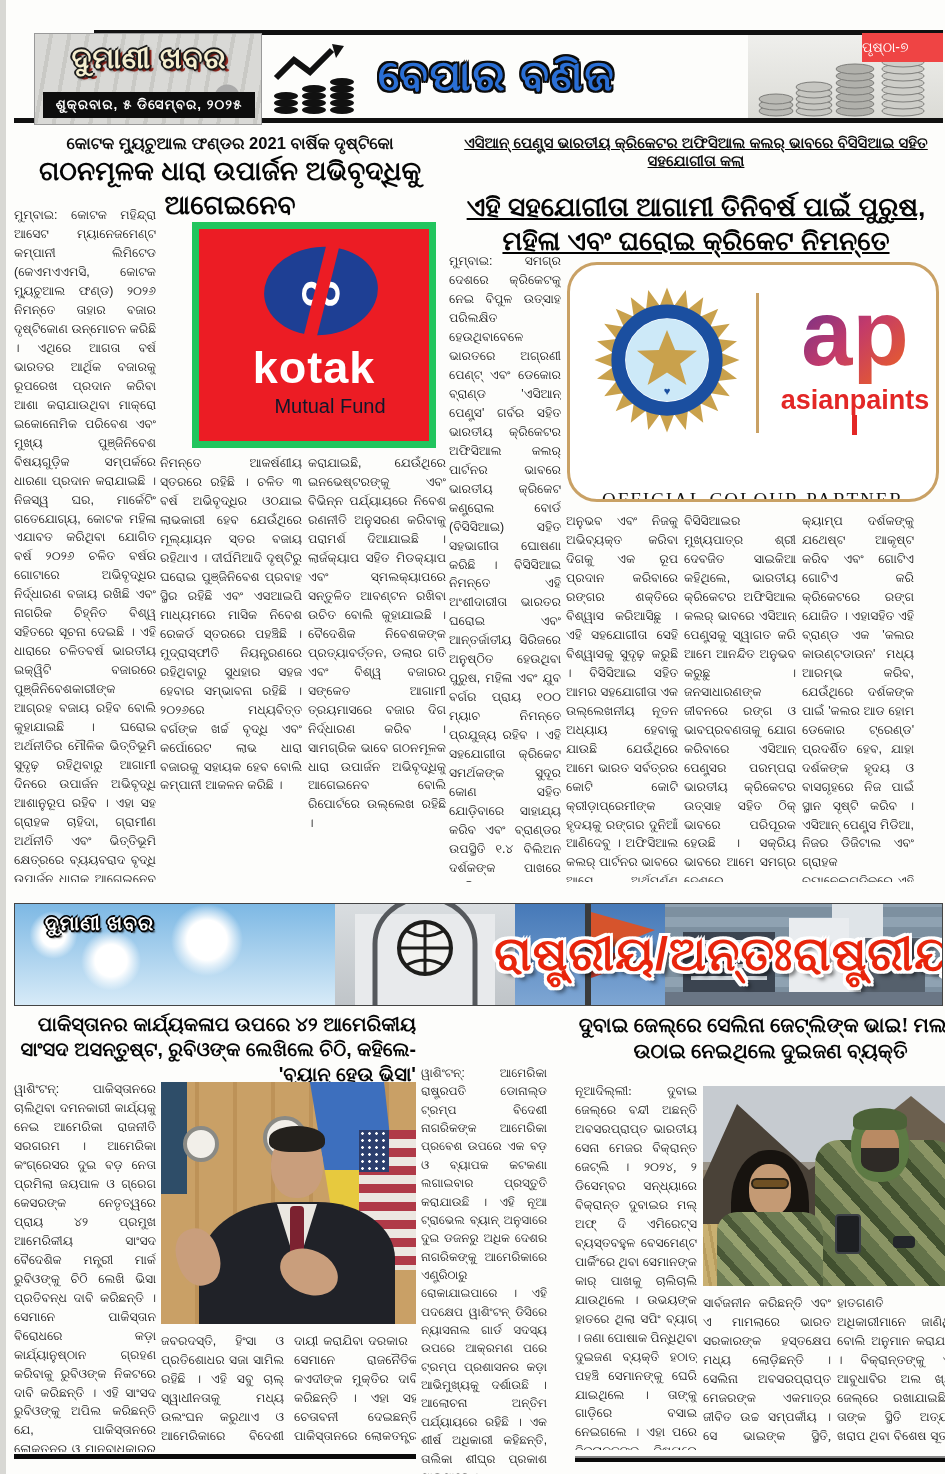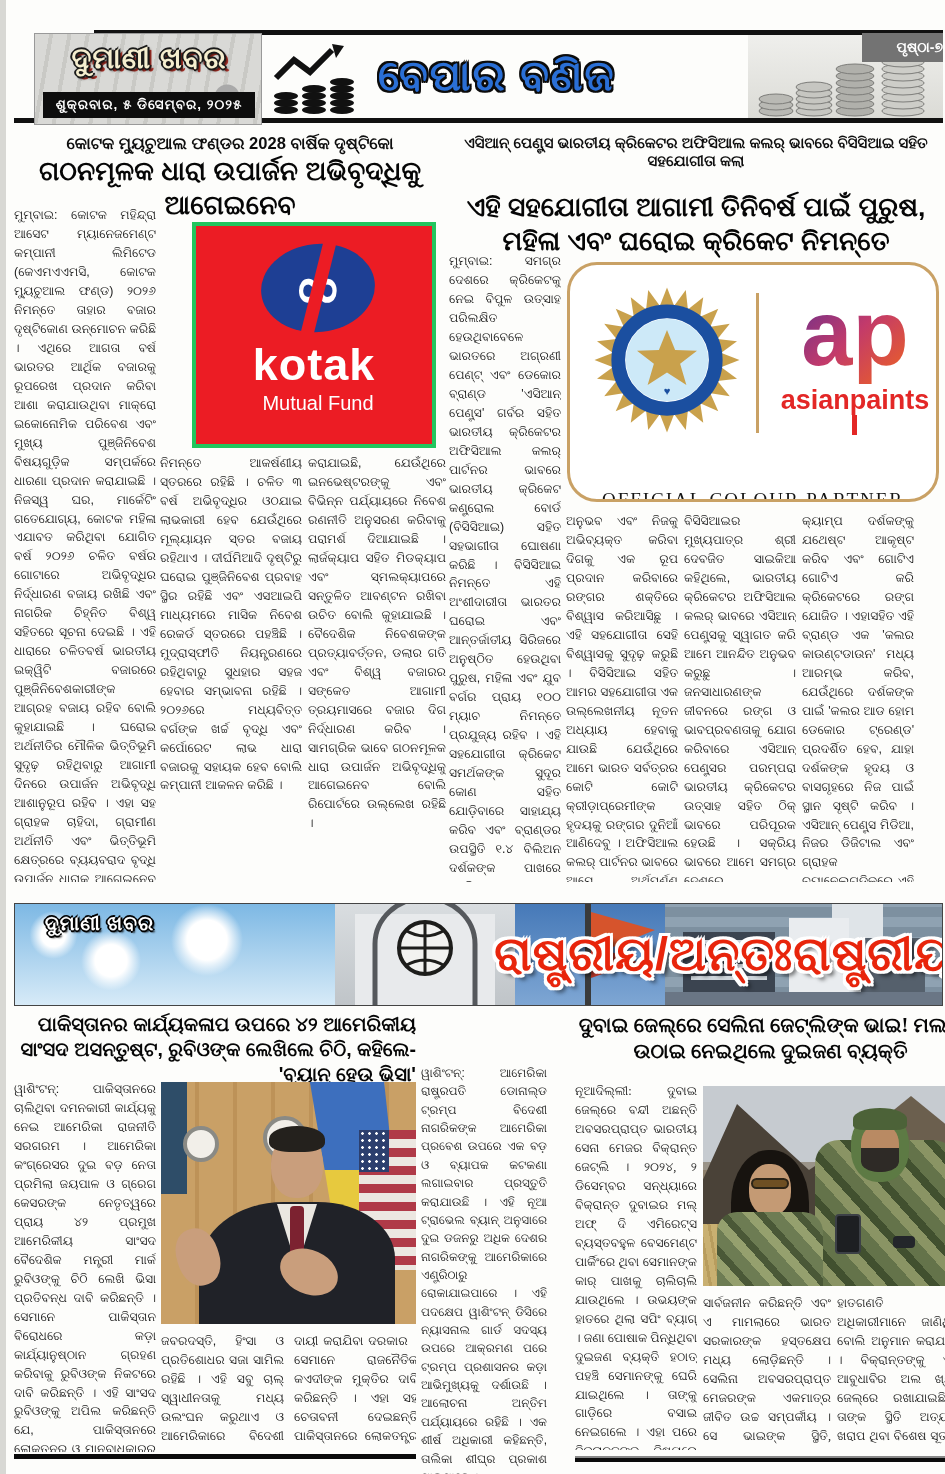--- a/index.html
+++ b/index.html
@@ -21,41 +21,41 @@
               font-size:29px; font-weight:bold; color:#f5eecf; letter-spacing:1px;
               text-shadow:-2px 0 #1a1a1a,2px 0 #1a1a1a,0 -2px #1a1a1a,0 2px #1a1a1a,2px 2px 3px #000, 4px 3px 0 #b3342a; }
   .masthead-datebar { position:absolute; left:8px; bottom:6px; width:212px; height:26px; background:#0d0d0d;
               color:#fff; font-size:13.5px; font-weight:bold; text-align:center; line-height:26px; letter-spacing:1px; }
   .hdr-chart { position:absolute; left:266px; top:42px; }
   .section-title { position:absolute; left:372px; top:52px; width:270px; text-align:left;
               font-size:42px; font-weight:bold; color:#2a6fd6; letter-spacing:2px;
               text-shadow:-2px 0 #0c0c0c,2px 0 #0c0c0c,0 -2px #0c0c0c,0 2px #0c0c0c,-2px -2px #0c0c0c,2px 2px #0c0c0c,-2px 2px #0c0c0c,2px -2px #0c0c0c, 0 0 6px #fff; }
   .hdr-coins { position:absolute; left:742px; top:35px; width:195px; height:83px; overflow:hidden;
               background:linear-gradient(#efefec,#dbdbd6); }
-  .page-tab { position:absolute; left:856px; top:33px; width:81px; height:29px; background:#737373;
-              color:#fff; font-size:14px; font-weight:bold; text-align:right; line-height:29px; }
+  .page-tab { position:absolute; left:856px; top:33px; width:81px; height:29px; background:#ef4444;
+              color:#fff; font-size:14px; font-weight:normal; text-align:left; line-height:29px; }
 
   
   .kicker { font-weight:bold; text-align:center; color:#0e0e0e; }
   .headline { font-weight:bold; text-align:center; color:#060606; line-height:1.28; }
   .colbox { position:absolute; overflow:hidden; font-size:12.4px; line-height:1.53;
             text-align:justify; color:#1c1c1c; word-break:break-word; }
 
   
   .art-kotak { position:absolute; left:8px; top:134px; width:432px; height:748px; }
   .art-kotak .kicker { font-size:16.5px; }
   .art-kotak .headline { font-size:26.5px; margin-top:2px; }
   .kotak-logo { position:absolute; left:178px; top:88px; width:244px; height:226px;
-                background:#ec1c24; border:4px solid #22c55e; text-align:center; overflow:hidden; }
+                background:#ec1c24; border:7px solid #22c55e; text-align:center; overflow:hidden; }
   .kotak-oval { position:absolute; left:62px; top:16px; width:120px; height:92px; }
   .kotak-word { position:absolute; left:0; top:116px; width:100%; font-size:45px; font-weight:bold;
                 color:#fff; letter-spacing:1px; line-height:1; }
-  .kotak-sub  { position:absolute; left:4px; top:166px; width:100%; font-size:20px; color:#ffffff; }
-
-  .art-ap { position:absolute; left:443px; top:134px; width:494px; height:748px; }
+  .kotak-sub  { position:absolute; left:16px; top:166px; width:100%; font-size:20px; color:#0f172a; }
+
+  .art-ap { position:absolute; left:443px; top:134px; width:494px; height:748px;text-decoration:underline; }
   .art-ap .kicker { font-size:15px; }
   .art-ap .headline { font-size:26.5px; margin-top:21px; }
   .partner-box { position:absolute; left:118px; top:128px; width:372px; height:240px;
                  background:#fff; border:3px solid #c9a165; border-radius:30px; overflow:hidden; }
   .partner-divider { position:absolute; left:186px; top:28px; width:3px; height:140px; background:#c9a165; }
   .partner-label { position:absolute; left:0; top:192px; width:100%; text-align:center;
                  font-family:"Liberation Serif","DejaVu Serif",serif; font-size:19px; letter-spacing:2px; color:#161616;margin-top:32px; }
   .ap-logo { position:absolute; left:205px; top:14px; width:160px; height:170px; }
 
   
@@ -158,21 +158,21 @@
             <ellipse cx="155" cy="20" rx="21" ry="5"></ellipse>
             <ellipse cx="155" cy="13" rx="21" ry="5"></ellipse>
           </g>
       </g>
     </svg>
   </div>
 
   <div class="page-tab">ପୃଷ୍ଠା-୭</div>
 
   <div class="art-kotak">
-    <div class="kicker">କୋଟକ ମ୍ୟୁଚୁଆଲ ଫଣ୍ଡର 2028 ବାର୍ଷିକ ଦୃଷ୍ଟିକୋ</div>
+    <div class="kicker">କୋଟକ ମ୍ୟୁଚୁଆଲ ଫଣ୍ଡର 2021 ବାର୍ଷିକ ଦୃଷ୍ଟିକୋ</div>
     <div class="headline">ଗଠନମୂଳକ ଧାରା ଉପାର୍ଜନ ଅଭିବୃଦ୍ଧିକୁ ଆଗେଇନେବ</div>
 
     <div class="colbox" style="left:0;top:72px;width:142px;height:676px;">ମୁମ୍ବାଇ: କୋଟକ ମହିନ୍ଦ୍ରା ଆସେଟ ମ୍ୟାନେଜମେଣ୍ଟ କମ୍ପାନୀ ଲିମିଟେଡ (କେଏମଏଏମସି, କୋଟକ ମ୍ୟୁଚୁଆଲ ଫଣ୍ଡ) ୨୦୨୬ ନିମନ୍ତେ ତାହାର ବଜାର ଦୃଷ୍ଟିକୋଣ ଉନ୍ମୋଚନ କରିଛି । ଏଥିରେ ଆଗତା ବର୍ଷ ଭାରତର ଆର୍ଥିକ ବଜାରକୁ ରୂପରେଖ ପ୍ରଦାନ କରିବା ଆଶା କରାଯାଉଥିବା ମାକ୍ରୋ ଇକୋନୋମିକ ପରିବେଶ ଏବଂ ମୁଖ୍ୟ ପୁଞ୍ଜିନିବେଶ ବିଷୟଗୁଡ଼ିକ ସମ୍ପର୍କରେ ଧାରଣା ପ୍ରଦାନ କରାଯାଇଛି । ନିଜସ୍ୱ ଘର, ମାର୍କେଟିଂ ଗତେଯୋଗ୍ୟ, କୋଟକ ମହିଳା ଏଯାବତ କରିଥିବା ଯୋଗିତ ବର୍ଷ ୨୦୨୬ ଚଳିତ ବର୍ଷର ଗୋଟାରେ ଅଭିବୃଦ୍ଧିର ନିର୍ଦ୍ଧାରଣ ବଜାୟ ରଖିଛି ଏବଂ ନାଗରିକ ଚିହ୍ନିତ ବିଶ୍ୱ ସହିତରେ ସୂଚନା ଦେଇଛି । ଏହି ଧାରାରେ ଚଳିତବର୍ଷ ଭାରତୀୟ ଇକ୍ୱିଟି ବଜାରରେ ପୁଞ୍ଜିନିବେଶକାରୀଙ୍କ ଆଗ୍ରହ ବଜାୟ ରହିବ ବୋଲି କୁହାଯାଇଛି । ଘରୋଇ ଅର୍ଥନୀତିର ମୌଳିକ ଭିତ୍ତିଭୂମି ସୁଦୃଢ଼ ରହିଥିବାରୁ ଆଗାମୀ ଦିନରେ ଉପାର୍ଜନ ଅଭିବୃଦ୍ଧି ଆଶାନୁରୂପ ରହିବ । ଏହା ସହ ଗ୍ରାହକ ଚାହିଦା, ଗ୍ରାମୀଣ ଅର୍ଥନୀତି ଏବଂ ଭିତ୍ତିଭୂମି କ୍ଷେତ୍ରରେ ବ୍ୟୟବରାଦ ବୃଦ୍ଧି ଉପାର୍ଜନ ଧାରାକୁ ଆଗେଇନେବ ବୋଲି ଦର୍ଶାଯାଇଛି ।</div>
 
     <div class="kotak-logo">
       <svg class="kotak-oval" viewBox="0 0 120 92">
         <ellipse cx="60" cy="46" rx="57" ry="44" fill="#1e3f94" transform="rotate(-6 60 46)"></ellipse>
         <text x="60" y="66" font-size="58" font-weight="bold" fill="#ffffff" text-anchor="middle" font-family="'DejaVu Sans',sans-serif">∞</text>
         <rect x="54" y="-8" width="13" height="108" fill="#ec1c24" transform="rotate(14 60 46)"></rect>
       </svg>

